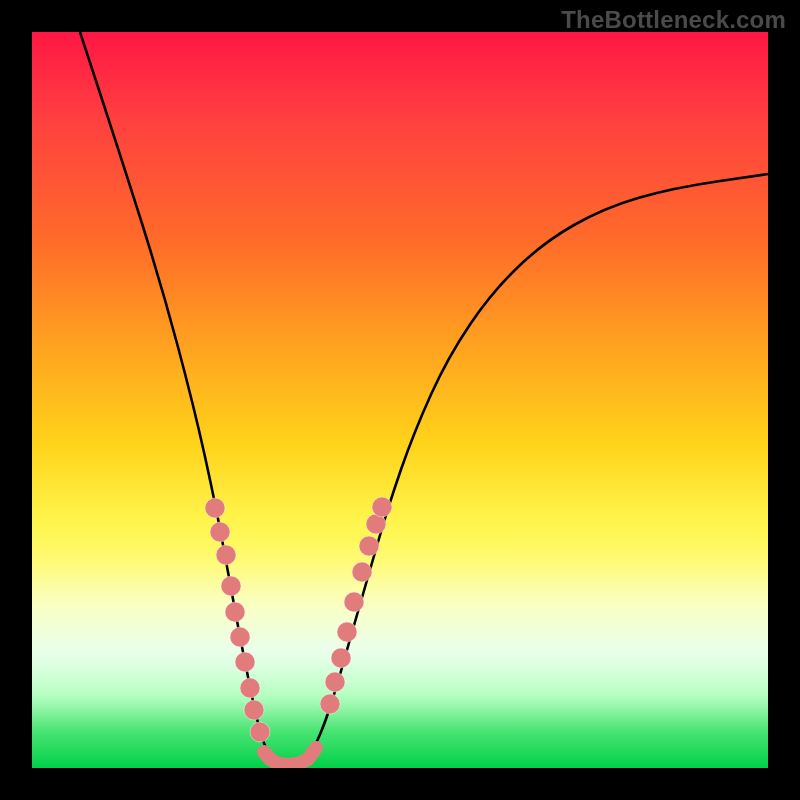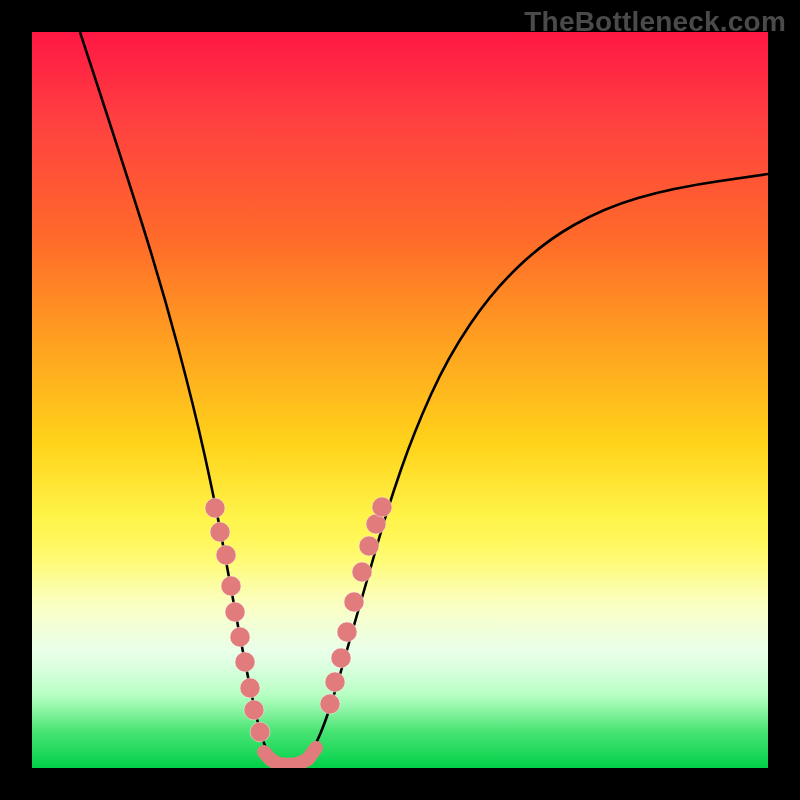--- a/index.html
+++ b/index.html
@@ -53,21 +53,21 @@
       rgba(255,255,255,0.35) 55%,
       rgba(255,255,255,0.15) 80%,
       rgba(255,255,255,0) 100%
     );
     pointer-events: none;
   }
   .watermark {
     position: absolute;
     top: 6px;
     right: 14px;
-    font-size: 28px;
+    font-size: 24px;
     font-weight: 600;
     color: #4a4a4a;
     letter-spacing: 0.2px;
     user-select: none;
   }
   svg.curves {
     position: absolute;
     left: 0;
     top: 0;
     width: 736px;

